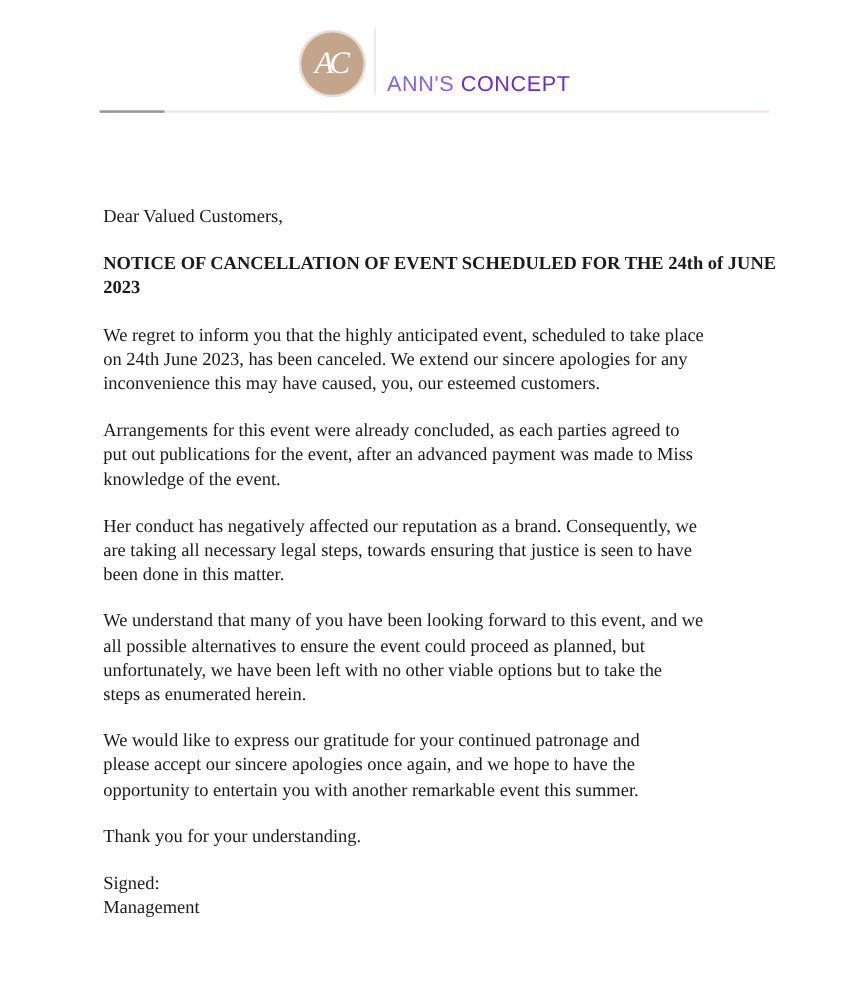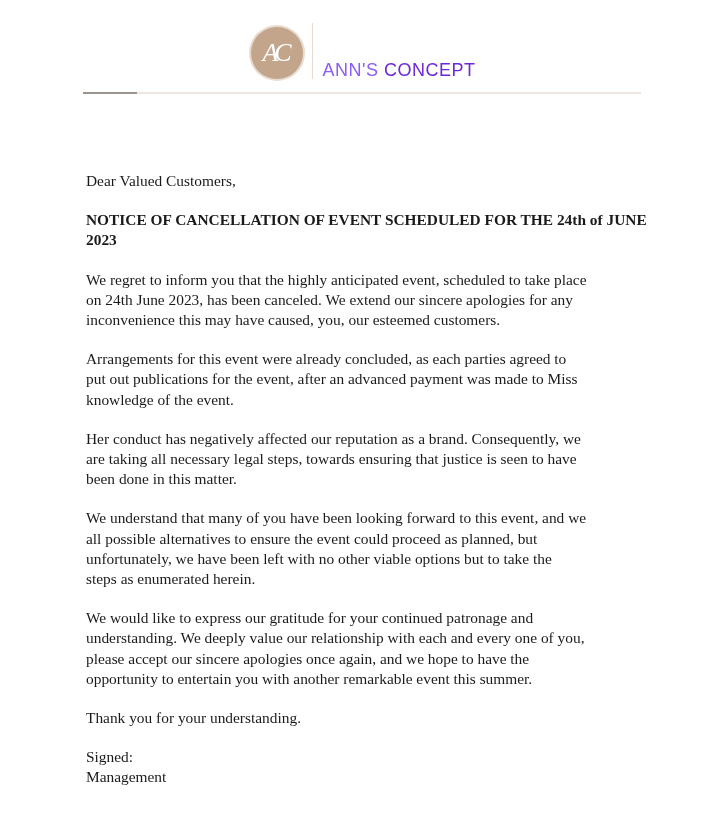--- a/index.html
+++ b/index.html
@@ -150,21 +150,20 @@
 
   <p>
     <span class="line">We understand that many of you have been looking forward to this event, and we</span>
     <span class="line">all possible alternatives to ensure the event could proceed as planned, but</span>
     <span class="line">unfortunately, we have been left with no  other viable options but to take the</span>
     <span class="line">steps as enumerated herein.</span>
   </p>
 
   <p>
     <span class="line">We would like to express our gratitude for your continued patronage and</span>
-    <span class="line">understanding. We deeply value our relationship with each and every one of you,</span>
     <span class="line">please accept our sincere apologies once again, and we hope to have the</span>
     <span class="line">opportunity to entertain you with another remarkable event this summer.</span>
   </p>
 
   <p>Thank you for your understanding.</p>
 
   <p class="tight">
     <span class="line">Signed:</span>
     <span class="line">Management</span>
   </p>

